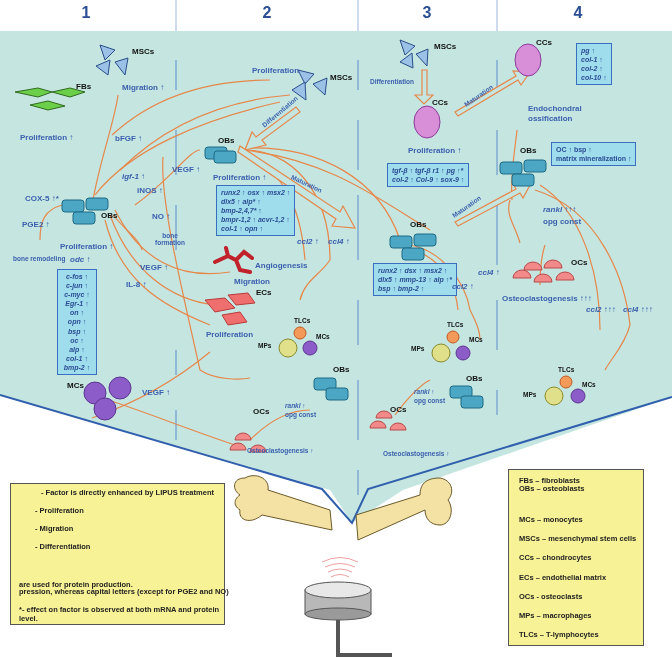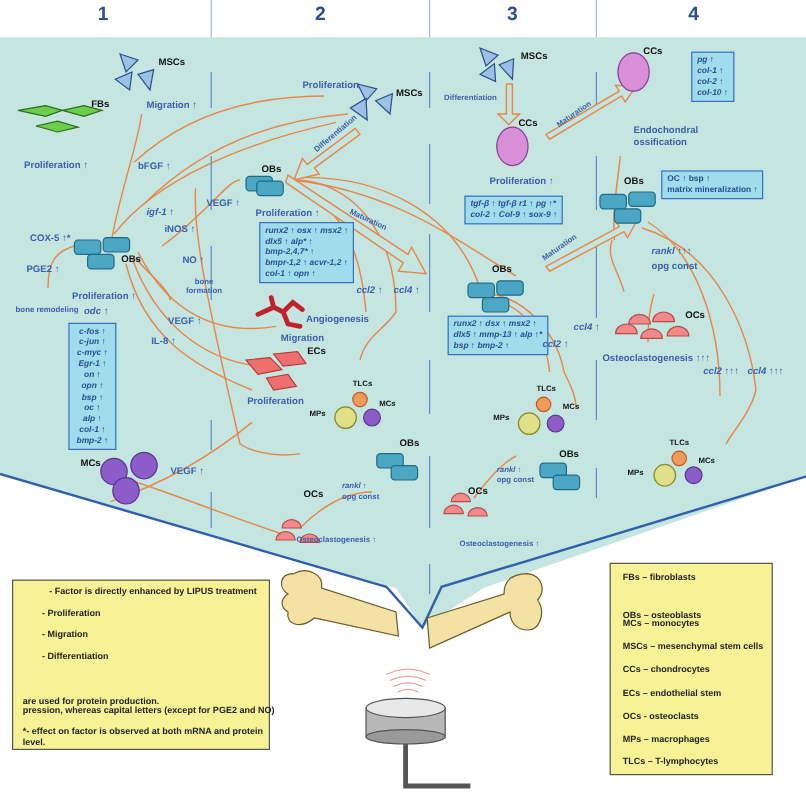--- a/index.html
+++ b/index.html
@@ -329,21 +329,21 @@
   <div class="row" style="left:24px;top:40px;">- Migration</div>
   <div class="row" style="left:24px;top:58px;">- Differentiation</div>
   <div class="row" style="left:8px;top:103px;">pression, whereas capital letters (except for PGE2 and NO)</div>
   <div class="row" style="left:8px;top:96px;">are used for protein production.</div>
   <div class="row" style="left:8px;top:121px;">*- effect on factor is observed at both mRNA and protein</div>
   <div class="row" style="left:8px;top:130px;">level.</div>
 </div>
 
 <div class="legend abbr" style="left:508px;top:469px;width:134px;height:175px;">
   <div class="row" style="top:6px;">FBs – fibroblasts</div>
-  <div class="row" style="top:38px;">OBs – osteoblasts</div>
+  <div class="row" style="top:14px;">OBs – osteoblasts</div>
   <div class="row" style="top:45px;">MCs – monocytes</div>
   <div class="row" style="top:64px;">MSCs – mesenchymal stem cells</div>
   <div class="row" style="top:83px;">CCs – chondrocytes</div>
-  <div class="row" style="top:103px;">ECs – endothelial stem</div>
+  <div class="row" style="top:103px;">ECs – endothelial matrix</div>
   <div class="row" style="top:122px;">OCs - osteoclasts</div>
   <div class="row" style="top:141px;">MPs – macrophages</div>
   <div class="row" style="top:160px;">TLCs – T-lymphocytes</div>
 </div>
 
 </body></html>

